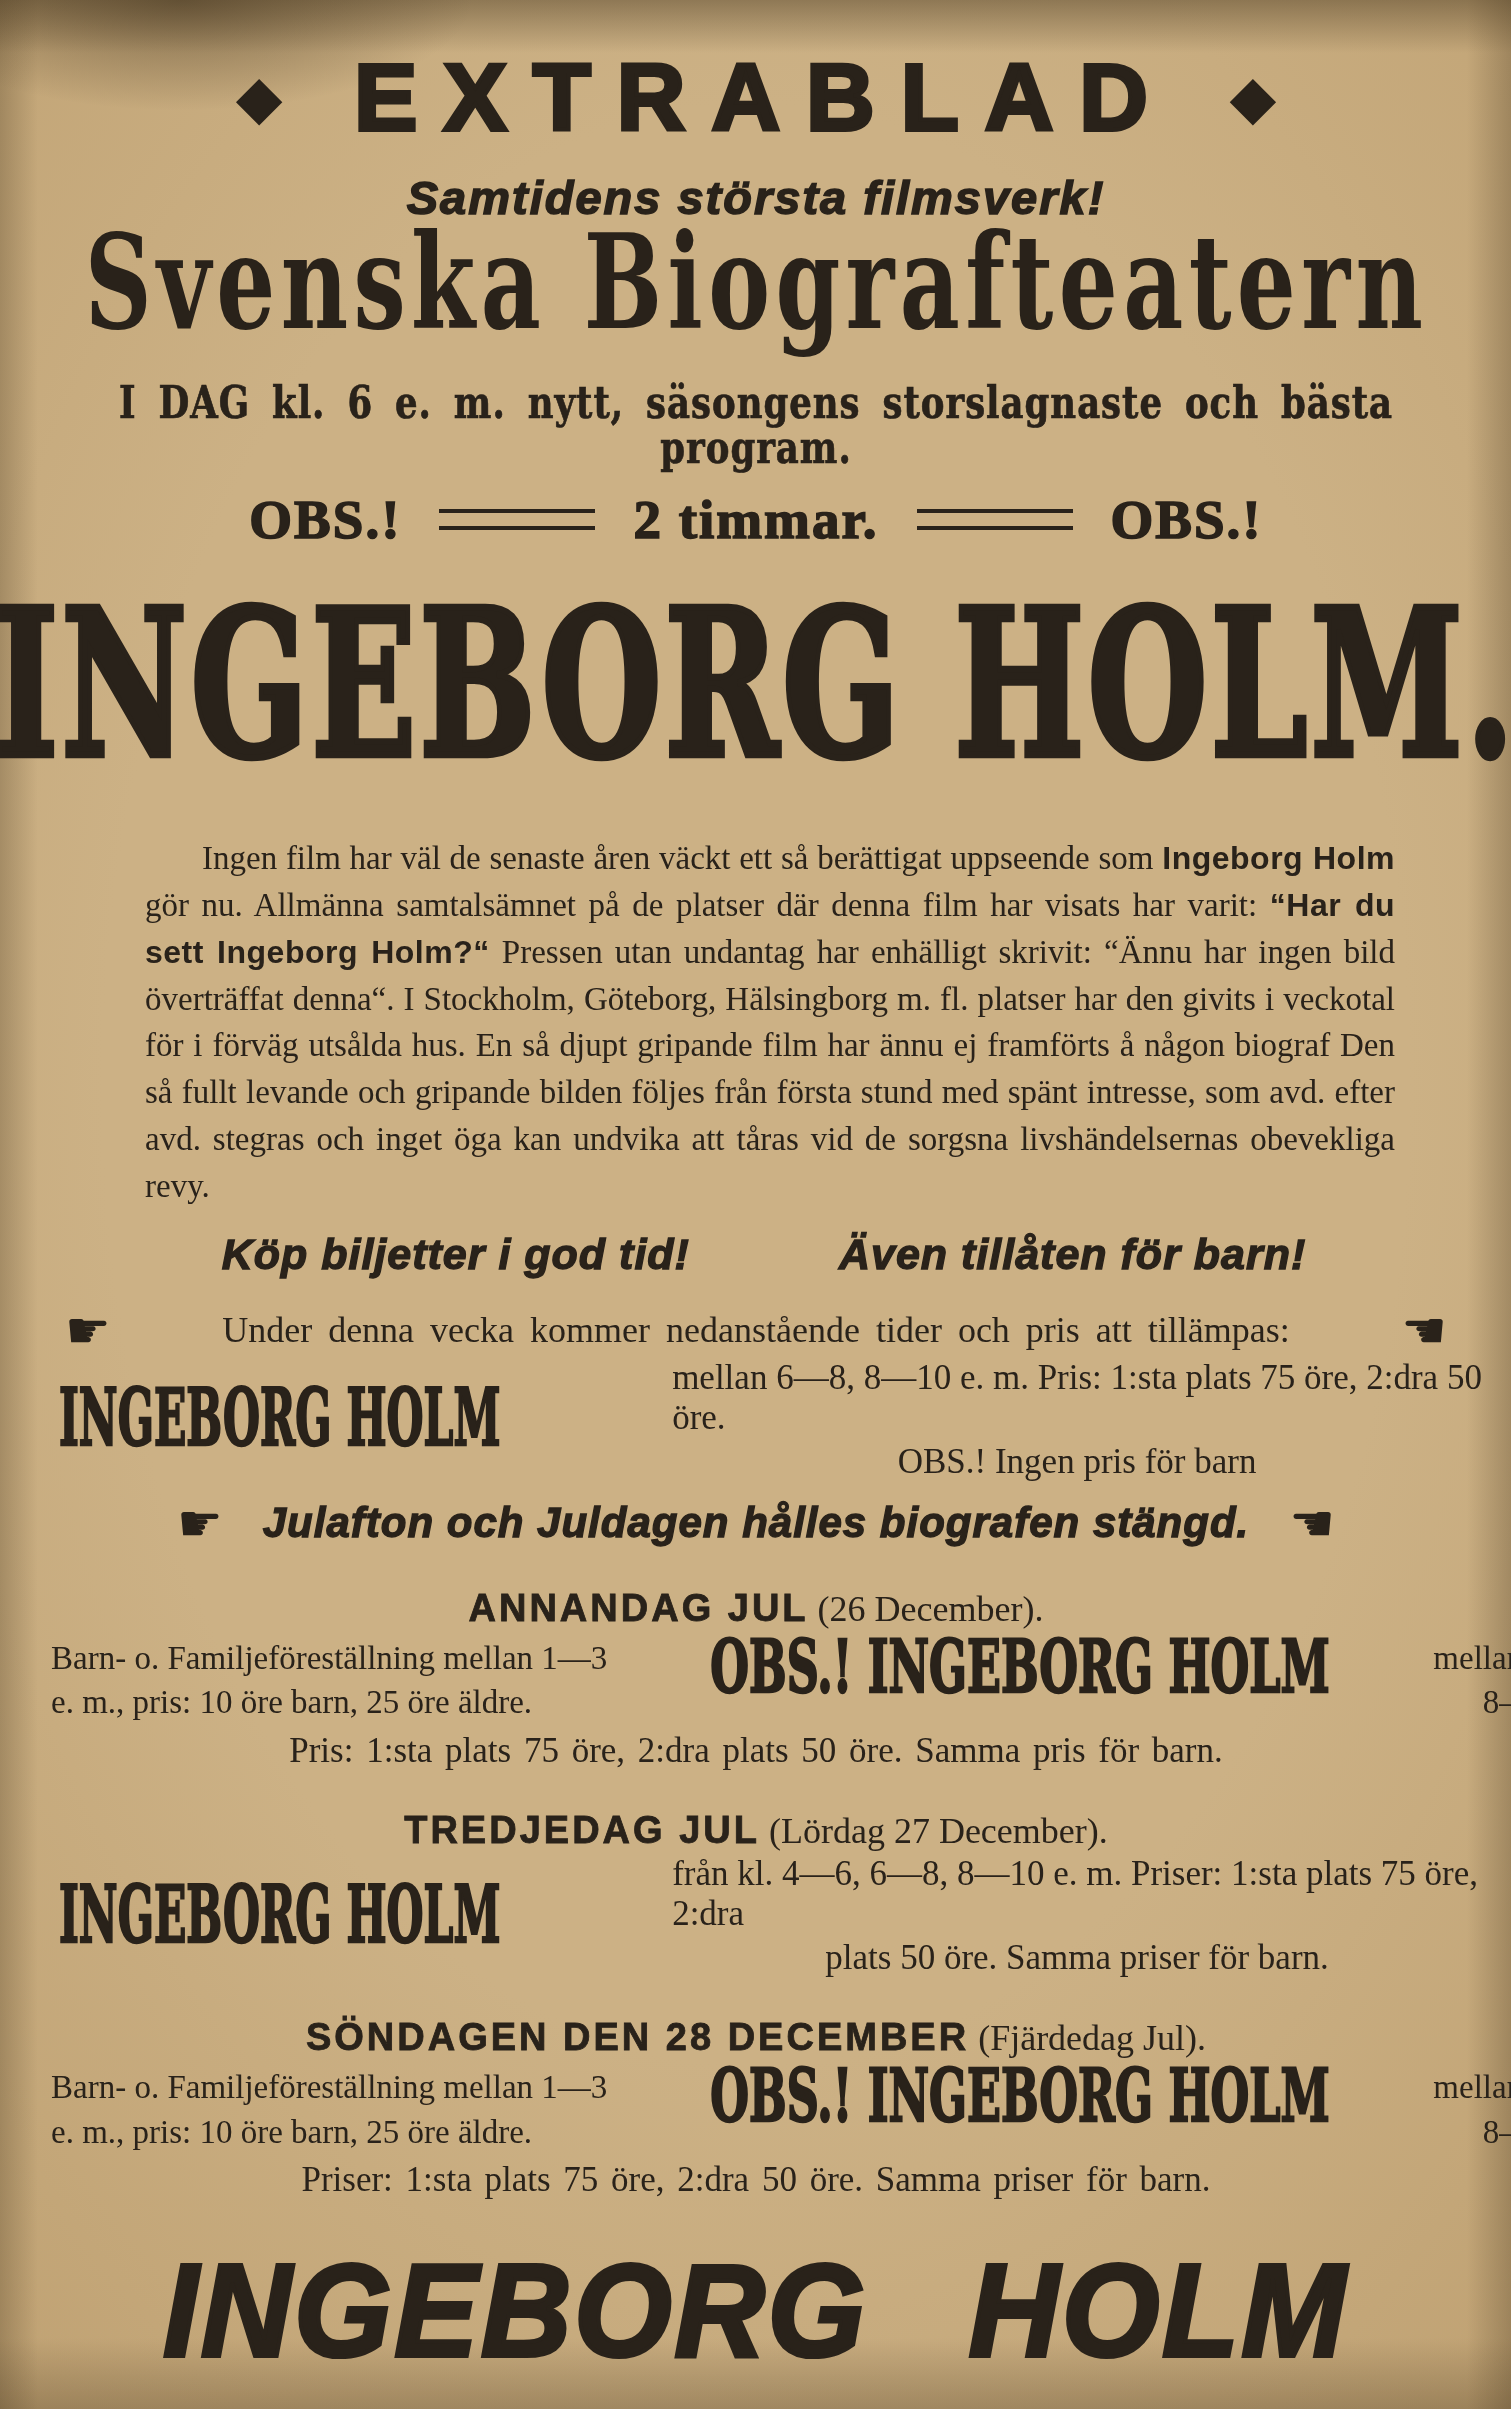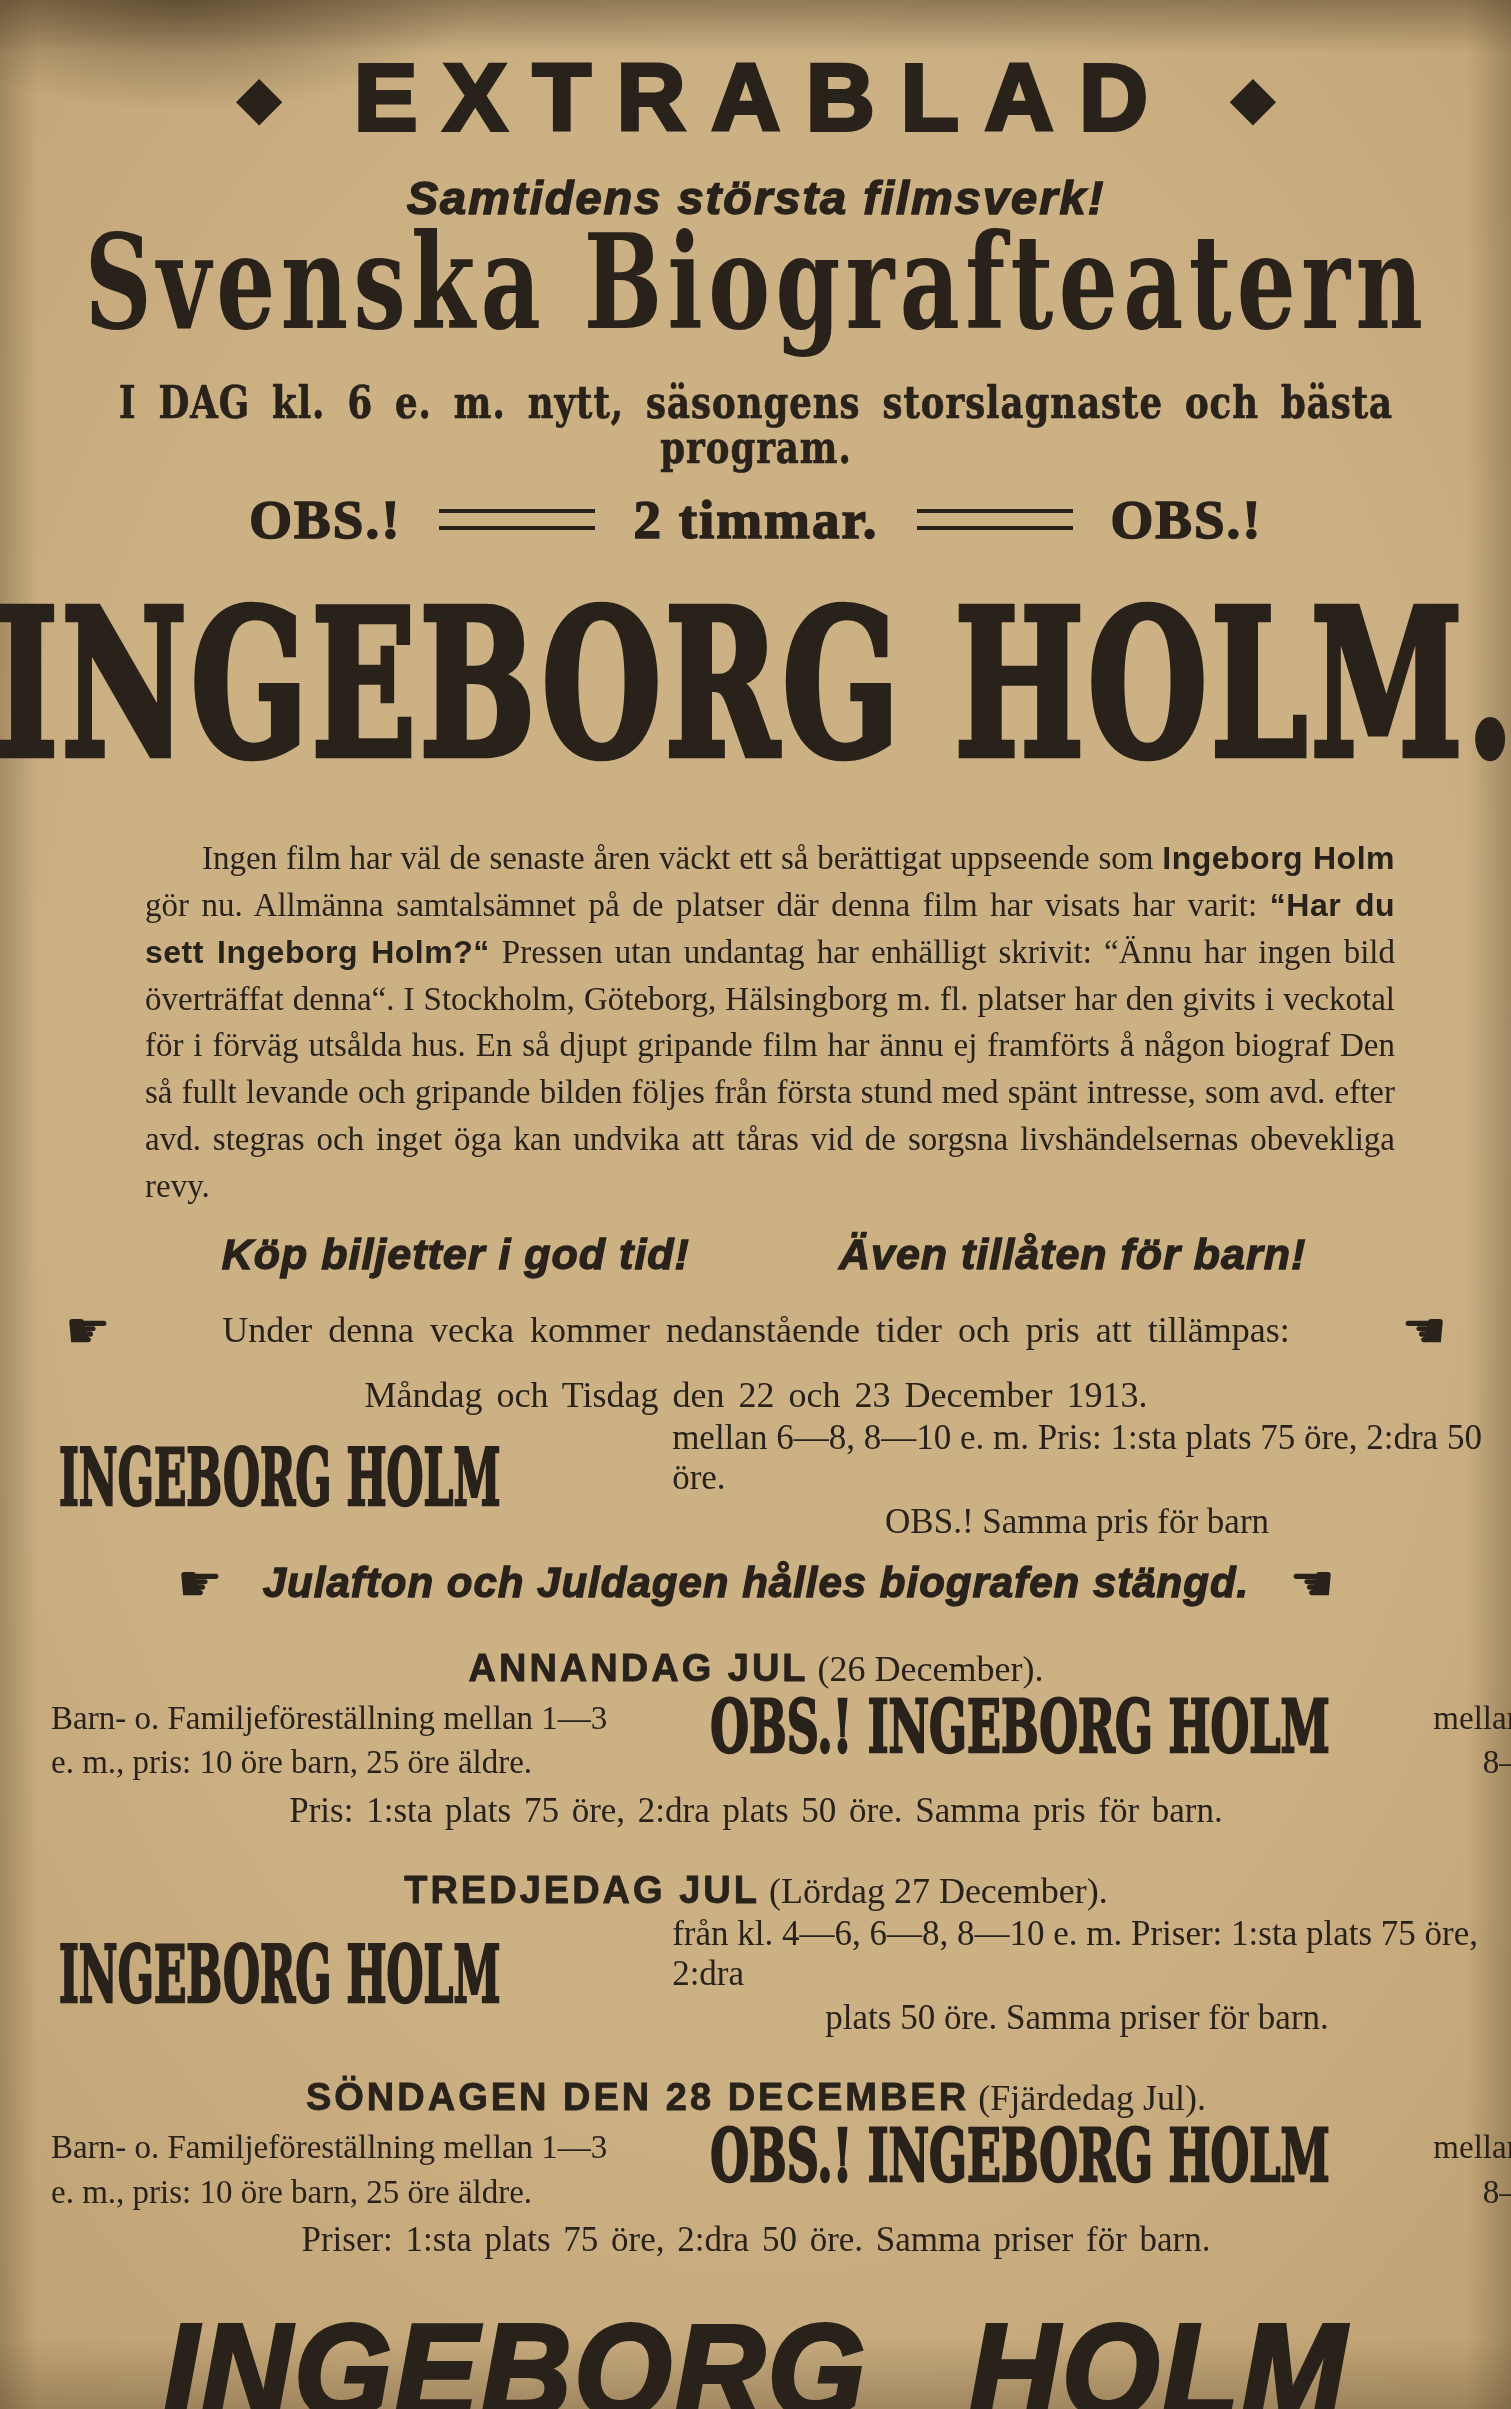--- a/index.html
+++ b/index.html
@@ -157,27 +157,26 @@
     <span>Köp biljetter i god tid!</span>
     <span>Även tillåten för barn!</span>
   </div>
 
   <div class="handrow">
     <span class="hand">☛</span>
     <span class="txt">Under denna vecka kommer nedanstående tider och pris att tillämpas:</span>
     <span class="hand">☚</span>
   </div>
 
-  <div class="dateline center">Måndag och Tisdag den 22 och 23 December 1913.</div>
 
   <div class="schedrow">
     <span class="film-disp">INGEBORG HOLM</span>
     <div class="rblock">
       <div>mellan 6—8, 8—10 e. m.  Pris: 1:sta plats 75 öre, 2:dra 50 öre.</div>
-      <div class="l2">OBS.!  Samma pris för barn</div>
+      <div class="l2">OBS.!  Ingen pris för barn</div>
     </div>
   </div>
 
   <div class="closedrow">
     <span class="hand">☛</span>
     <span class="txt">Julafton och Juldagen hålles biografen stängd.</span>
     <span class="hand">☚</span>
   </div>
 
   <div class="sechead center">

